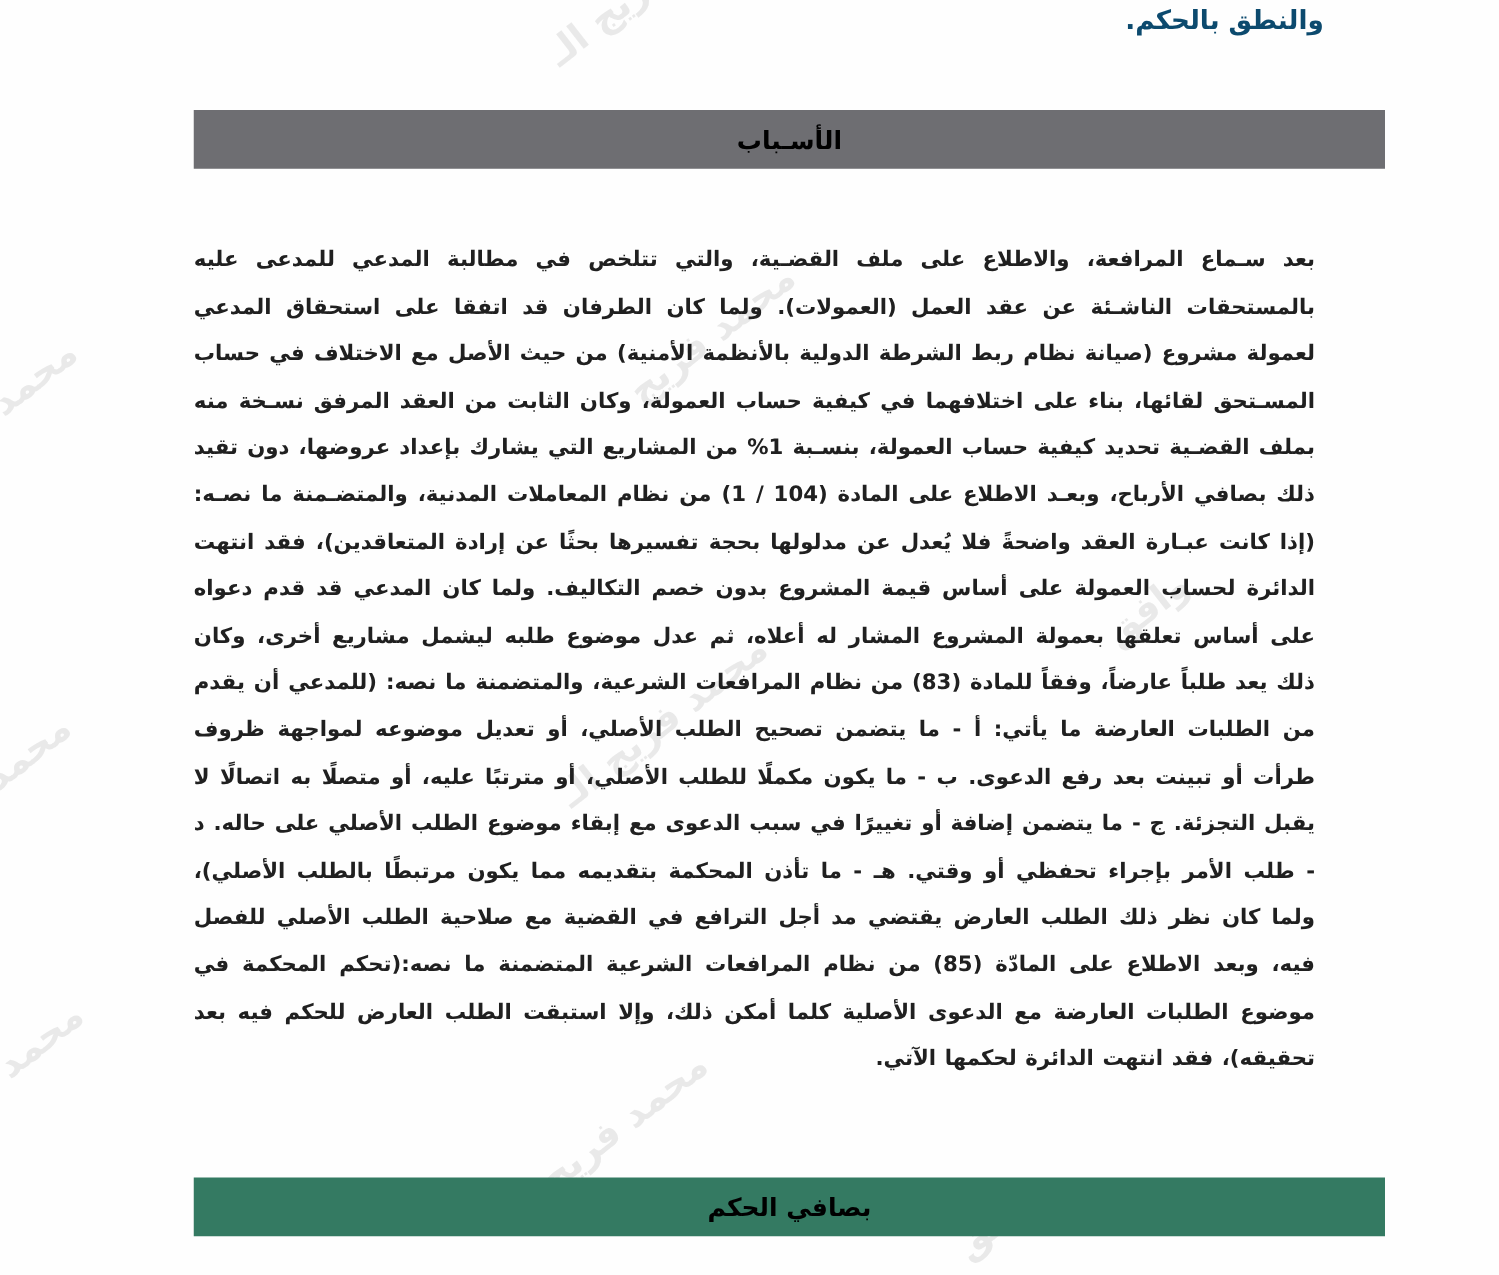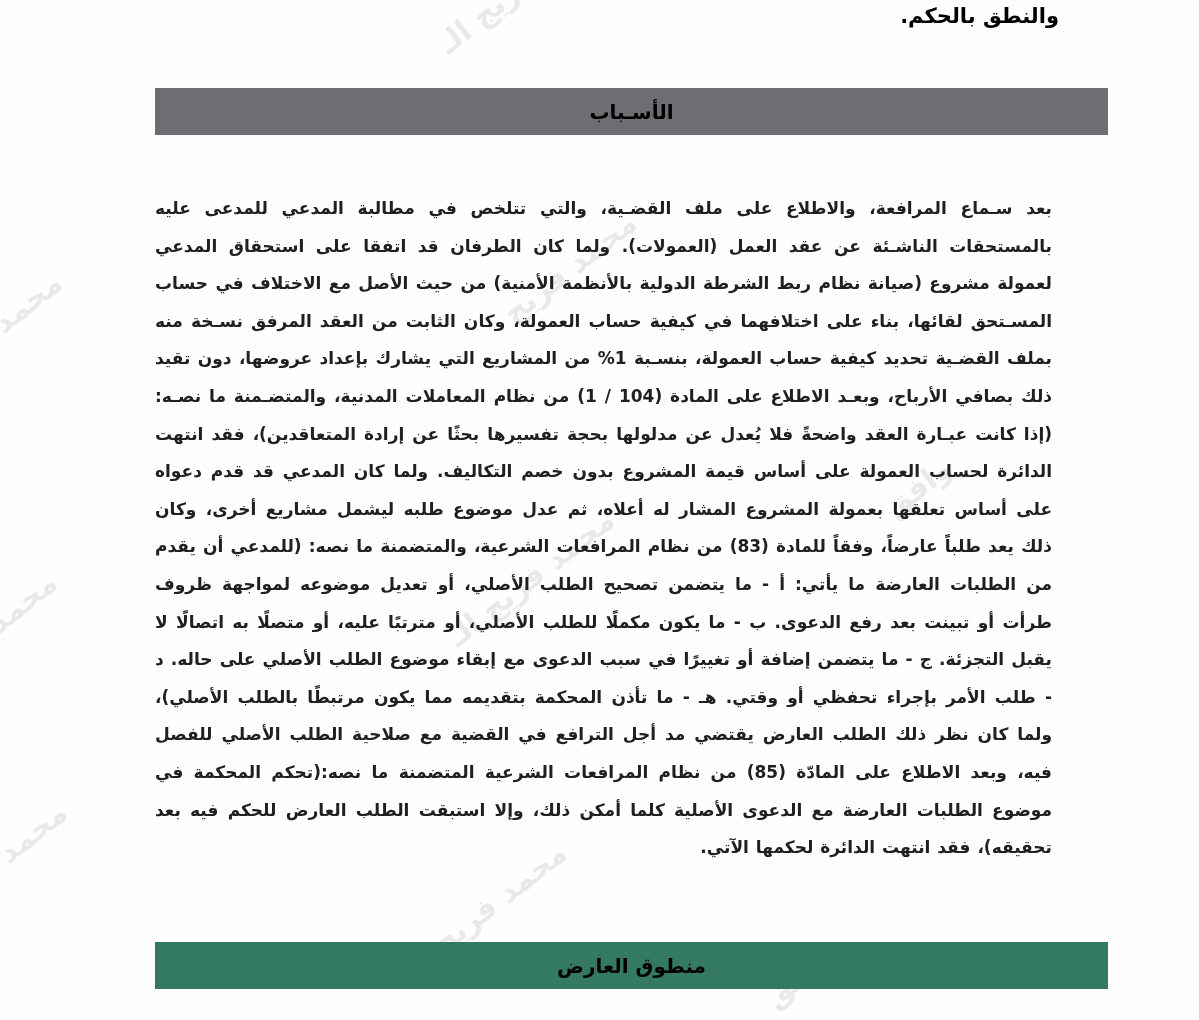--- a/index.html
+++ b/index.html
@@ -61,21 +61,21 @@
   }
 
   .top-line {
     position: absolute;
     top: 4px;
     right: 140px;
     width: 912px;
     text-align: right;
     font-size: 21px;
     font-weight: 700;
-    color: #000000;
+    color: #0c4a6e;
     letter-spacing: 0.1px;
   }
 
   .section-bar {
     position: absolute;
     left: 155px;
     width: 953px;
     height: 47px;
     display: flex;
     align-items: center;
@@ -137,17 +137,17 @@
 
     <div class="section-bar bar-reasons">
       <span>الأسـباب</span>
     </div>
 
     <div class="body-text">
       <p>بعد سـماع المرافعة، والاطلاع على ملف القضـية، والتي تتلخص في مطالبة المدعي للمدعى عليه بالمستحقات الناشـئة عن عقد العمل (العمولات). ولما كان الطرفان قد اتفقا على استحقاق المدعي لعمولة مشروع (صيانة نظام ربط الشرطة الدولية بالأنظمة الأمنية) من حيث الأصل مع الاختلاف في حساب المسـتحق لقائها، بناء على اختلافهما في كيفية حساب العمولة، وكان الثابت من العقد المرفق نسـخة منه بملف القضـية تحديد كيفية حساب العمولة، بنسـبة 1% من المشاريع التي يشارك بإعداد عروضها، دون تقيد ذلك بصافي الأرباح، وبعـد الاطلاع على المادة (104 / 1) من نظام المعاملات المدنية، والمتضـمنة ما نصـه: (إذا كانت عبـارة العقد واضحةً فلا يُعدل عن مدلولها بحجة تفسيرها بحثًا عن إرادة المتعاقدين)، فقد انتهت الدائرة لحساب العمولة على أساس قيمة المشروع بدون خصم التكاليف. ولما كان المدعي قد قدم دعواه على أساس تعلقها بعمولة المشروع المشار له أعلاه، ثم عدل موضوع طلبه ليشمل مشاريع أخرى، وكان ذلك يعد طلباً عارضاً، وفقاً للمادة (83) من نظام المرافعات الشرعية، والمتضمنة ما نصه: (للمدعي أن يقدم من الطلبات العارضة ما يأتي: أ - ما يتضمن تصحيح الطلب الأصلي، أو تعديل موضوعه لمواجهة ظروف طرأت أو تبينت بعد رفع الدعوى. ب - ما يكون مكملًا للطلب الأصلي، أو مترتبًا عليه، أو متصلًا به اتصالًا لا يقبل التجزئة. ج - ما يتضمن إضافة أو تغييرًا في سبب الدعوى مع إبقاء موضوع الطلب الأصلي على حاله. د - طلب الأمر بإجراء تحفظي أو وقتي. هـ - ما تأذن المحكمة بتقديمه مما يكون مرتبطًا بالطلب الأصلي)، ولما كان نظر ذلك الطلب العارض يقتضي مد أجل الترافع في القضية مع صلاحية الطلب الأصلي للفصل فيه، وبعد الاطلاع على المادّة (85) من نظام المرافعات الشرعية المتضمنة ما نصه:(تحكم المحكمة في موضوع الطلبات العارضة مع الدعوى الأصلية كلما أمكن ذلك، وإلا استبقت الطلب العارض للحكم فيه بعد تحقيقه)، فقد انتهت الدائرة لحكمها الآتي.</p>
     </div>
 
     <div class="section-bar bar-verdict">
-      <span>منطوق العارض</span>
+      <span>بصافي الحكم</span>
     </div>
 
   </div>
 </div>
 
 </body></html>

